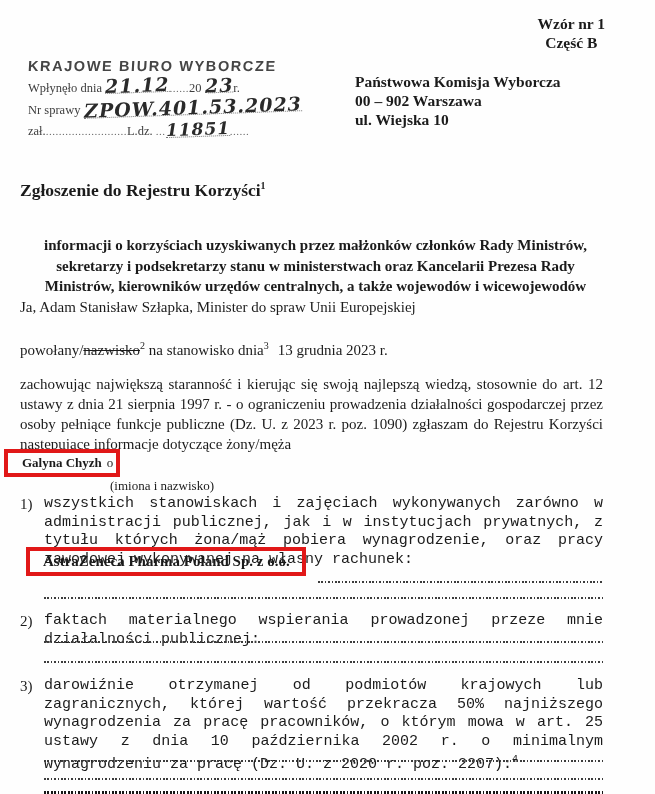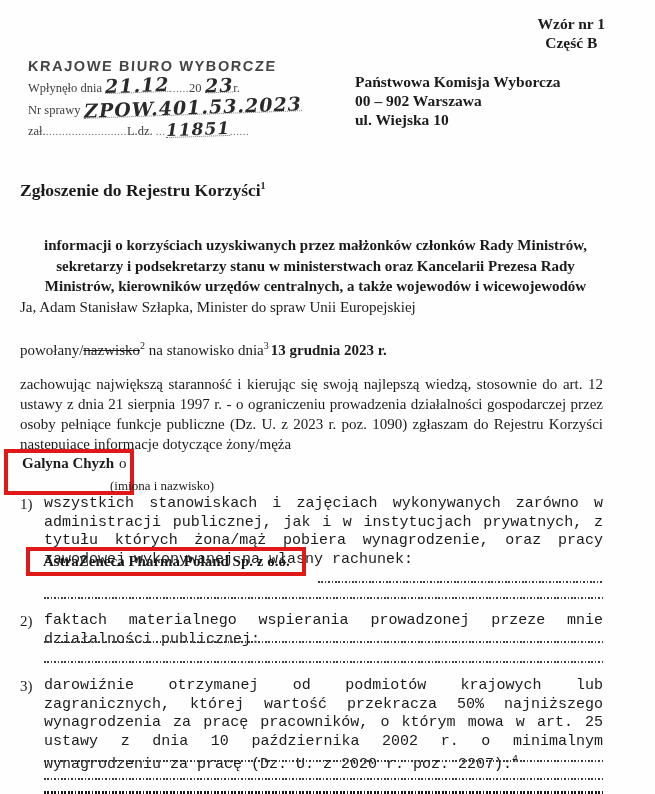--- a/index.html
+++ b/index.html
@@ -27,27 +27,27 @@
   .dotfill { color:#6a6a6a; font-size:11px; letter-spacing:0.5px; }
   .u-dot { border-bottom:1px dotted #777; }
   
   .title { position:absolute; top:180px; left:20px; width:583px; text-align:left;
            font-weight:700; font-size:17.5px; }
   .subtitle { position:absolute; top:211px; left:28px; width:575px; text-align:center;
               font-weight:700; font-size:15px; line-height:20.5px;margin-top:24px; }
   .declarant { position:absolute; top:299px; left:20px; font-weight:400; font-size:15px; }
   .appoint { position:absolute; top:340px; left:20px; font-size:15px; }
   .strike { text-decoration:line-through; }
-  .date-b { font-weight:700; margin-left:2px; }
+  .date-b { font-weight:400; margin-left:9px; }
   .statement { position:absolute; top:374px; left:20px; width:583px;
                font-size:15px; line-height:20px; text-align:justify; }
   
   .hl { border:4px solid #e11818; }
-  .spouse-box { position:absolute; top:449px; left:4px; padding:2px 3px 19px 14px;
-                font-weight:700; font-size:15px; background:transparent; }
+  .spouse-box { position:absolute; top:449px; left:4px; padding:2px 3px 2px 14px;
+                font-weight:700; font-size:13px; background:transparent; }
   .spouse-suffix { font-weight:400; margin-left:5px; }
   .caption { position:absolute; top:478px; left:110px; font-size:13px; }
   .answer-box { position:absolute; top:547px; left:26px; padding:2px 12px 2px 13px;
                 font-weight:700; font-size:15px; }
   
   .item { position:absolute; left:20px; width:583px; display:flex; font-size:15px;
           line-height:18.5px; }
   .item-num { width:24px; flex:none; }
   .item-text { flex:1; text-align:justify;font-family:Liberation Mono, monospace; }
   .item1 { top:495px; } .item2 { top:612px; } .item3 { top:677px; }

